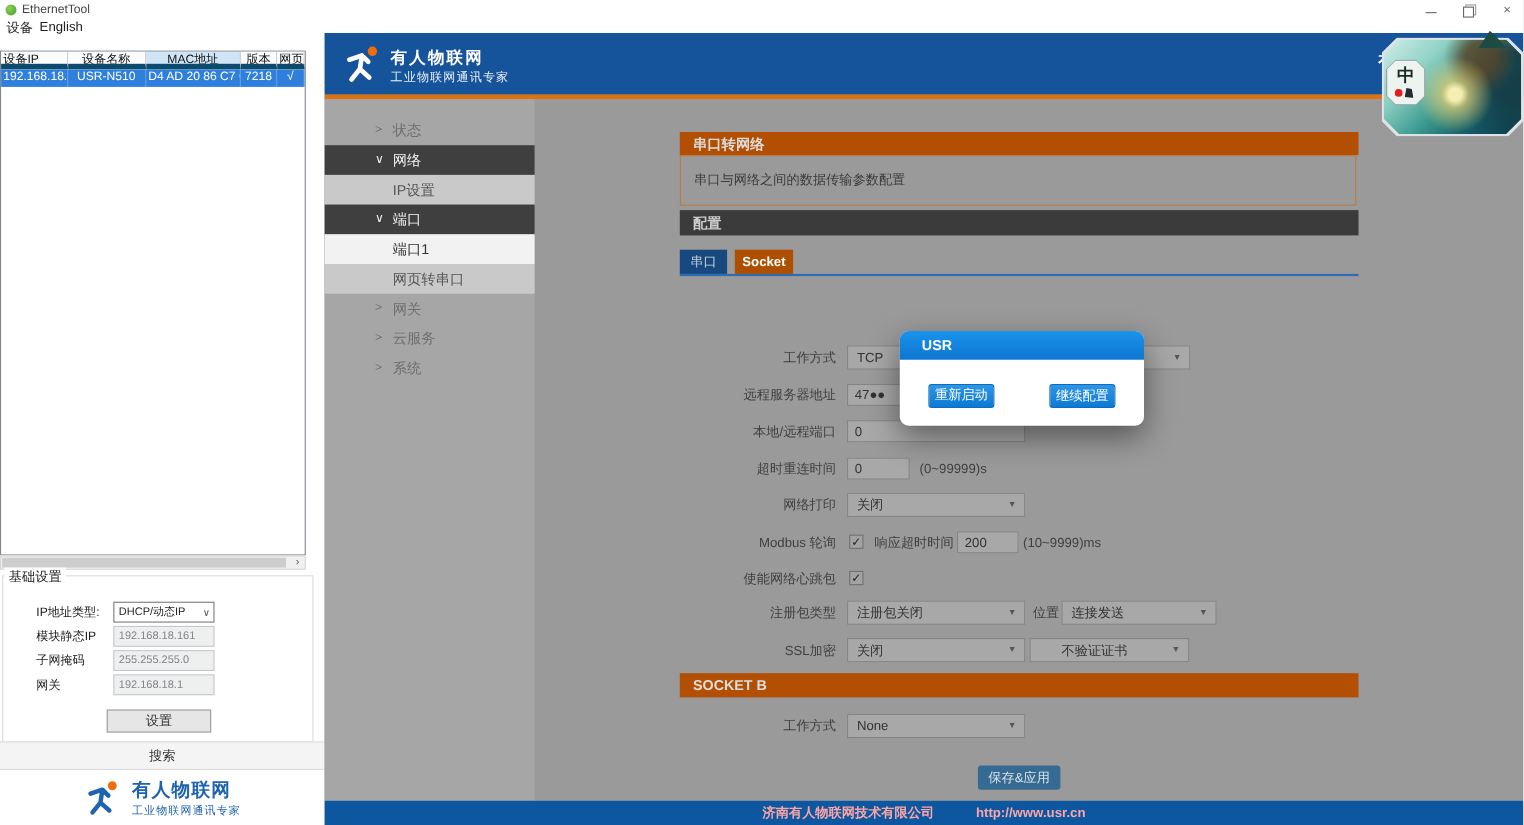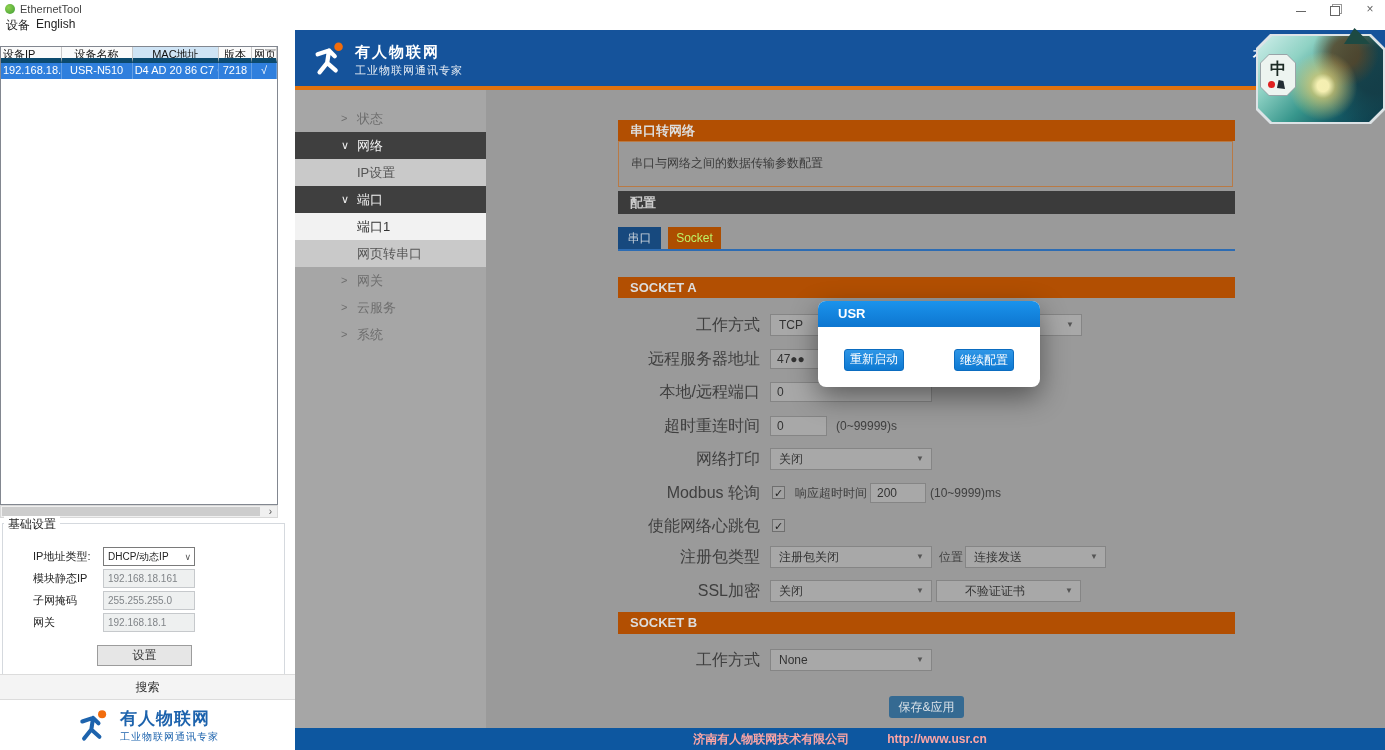--- a/index.html
+++ b/index.html
@@ -64,25 +64,25 @@
   .s-selected{background:#f2f2f2;color:#333;}
 
   .bar-orange{position:absolute;left:323px;width:617px;height:21px;background:#b24f02;color:#ddd;
               font-size:13px;font-weight:bold;line-height:21px;padding-left:12px;}
   #descbox{position:absolute;left:323px;top:111px;width:615px;height:46px;border:1px solid #b97a45;}
   #desctext{position:absolute;left:12px;top:13px;font-size:12px;color:#3b3b3b;}
   #cfgbar{position:absolute;left:323px;top:161px;width:617px;height:23px;background:#3b3b3b;color:#cccccc;
           font-size:13px;font-weight:bold;line-height:23px;padding-left:12px;}
   .tab{position:absolute;top:197px;height:22px;font-size:12px;text-align:center;line-height:22px;}
   #tab-serial{left:323px;width:43px;background:#17497e;color:#c9d2da;}
-  #tab-socket{left:373px;width:53px;background:#ad4e00;color:#bef264;}
+  #tab-socket{left:373px;width:53px;background:#ad4e00;color:#ffffff;font-weight:bold;}
   #tabline{position:absolute;left:323px;top:219px;width:617px;height:2px;background:#2d6cb3;}
 
   .frow{position:absolute;left:323px;width:617px;height:22px;}
-  .flabel{position:absolute;left:0;top:0;width:142px;text-align:right;font-size:16px;color:#3f3f3f;line-height:22px;}
+  .flabel{position:absolute;left:0;top:0;width:142px;text-align:right;font-size:12px;color:#3f3f3f;line-height:22px;}
   .fselect{position:absolute;top:0;height:22px;background:#a8a8a8;border:1px solid #858585;font-size:12px;
            color:#333;line-height:20px;padding-left:8px;}
   .fselect .dd{position:absolute;right:7px;top:0;font-size:8px;color:#555;line-height:20px;}
   .finput{position:absolute;top:1px;height:20px;background:#a8a8a8;border:1px solid #858585;font-size:12px;
           color:#333;line-height:18px;padding-left:6px;}
   .fsuffix{position:absolute;top:0;font-size:12px;color:#3f3f3f;line-height:22px;white-space:nowrap;}
   .fcheck{position:absolute;top:4px;width:13px;height:13px;background:#a2a2a2;border:1px solid #6f6f6f;
           font-size:11px;line-height:12px;text-align:center;color:#222;}
   #savebtn{position:absolute;left:271px;top:0;width:75px;height:22px;background:#356a92;color:#d9e1e7;
            font-size:12px;text-align:center;line-height:22px;border-radius:3px;}
@@ -240,21 +240,20 @@
     <div class="bar-orange" style="top:90px;">串口转网络</div>
     <div id="descbox">
       <div id="desctext">串口与网络之间的数据传输参数配置</div>
     </div>
     <div id="cfgbar">配置</div>
 
     <div class="tab" id="tab-serial">串口</div>
     <div class="tab" id="tab-socket">Socket</div>
     <div id="tabline"></div>
 
-    <div class="bar-orange" style="top:247px;">SOCKET A</div>
 
     <div class="frow" style="top:284px;">
       <div class="flabel">工作方式</div>
       <div class="fselect" style="left:152px;width:312px;">
         <span>TCP</span>
         <span class="dd">▼</span>
       </div>
     </div>
 
     <div class="frow" style="top:318px;">

